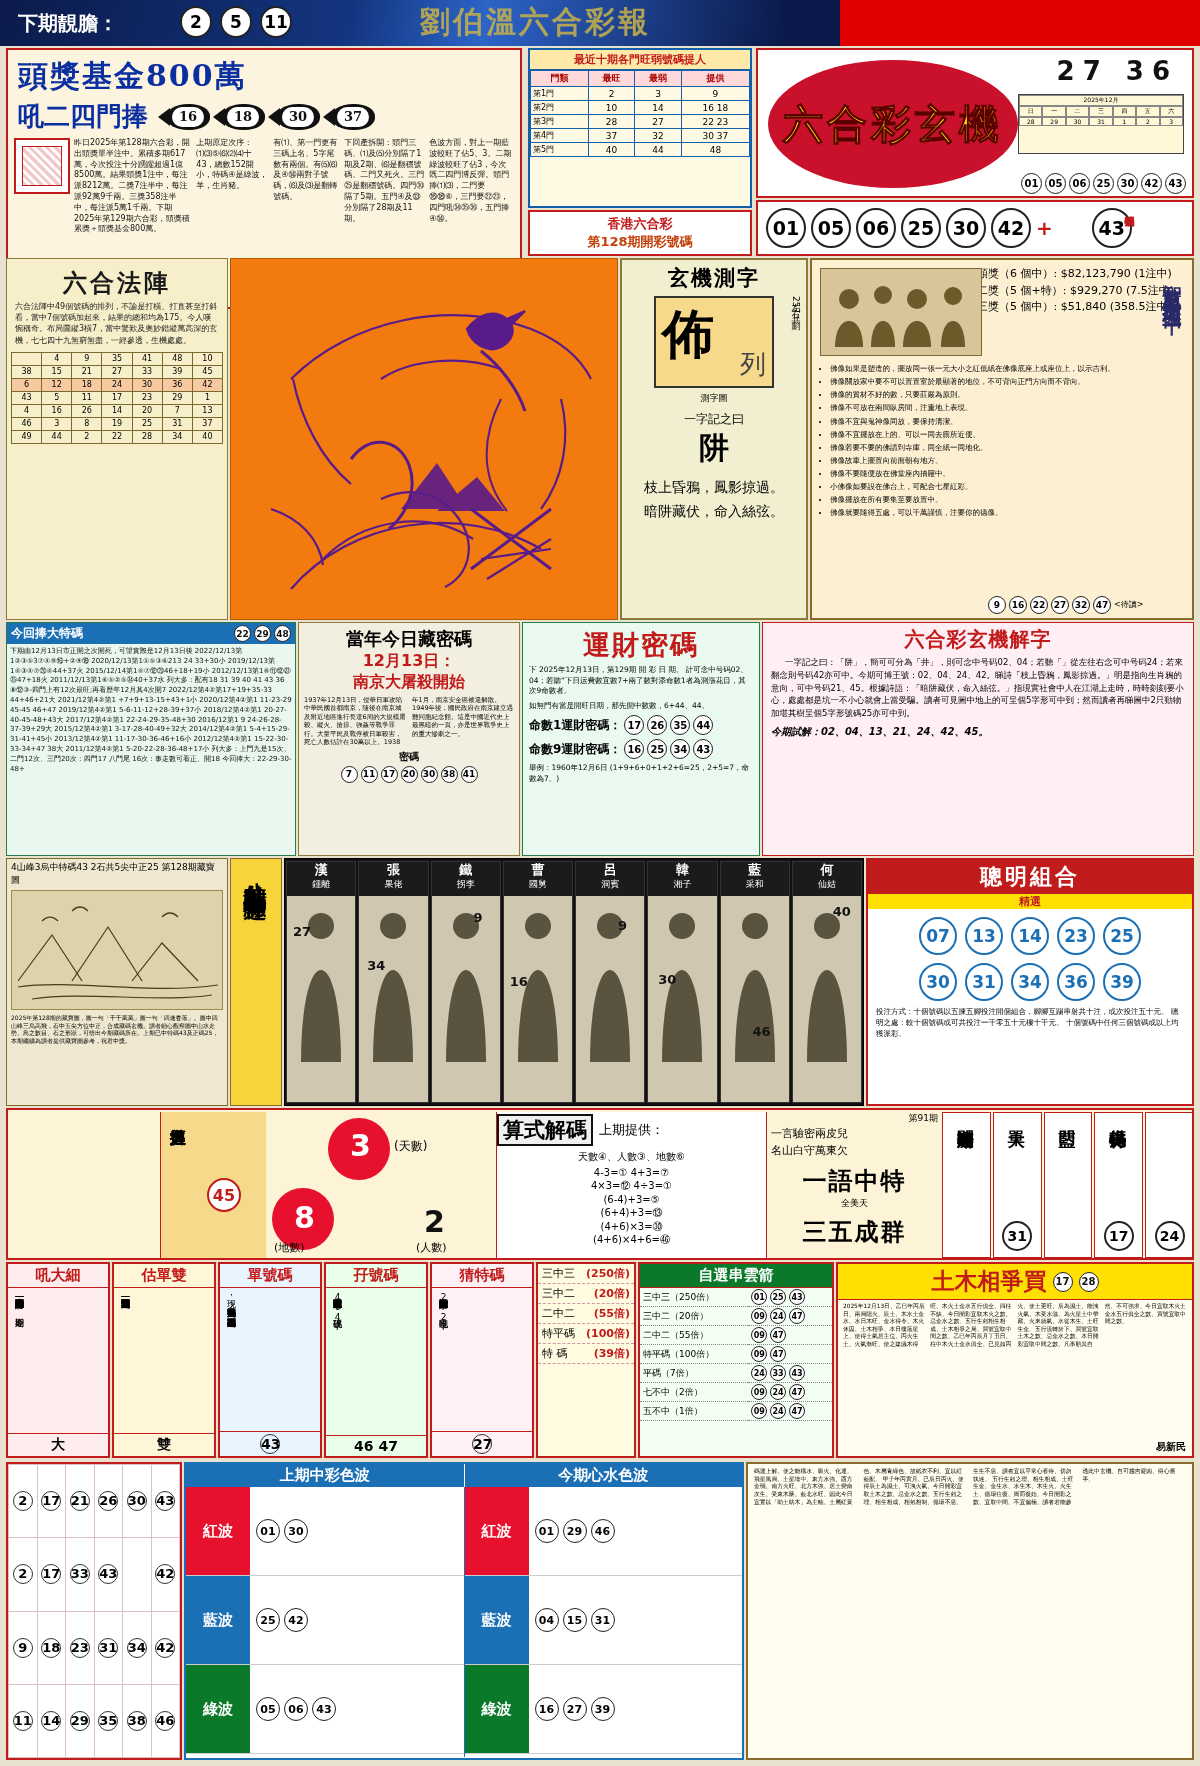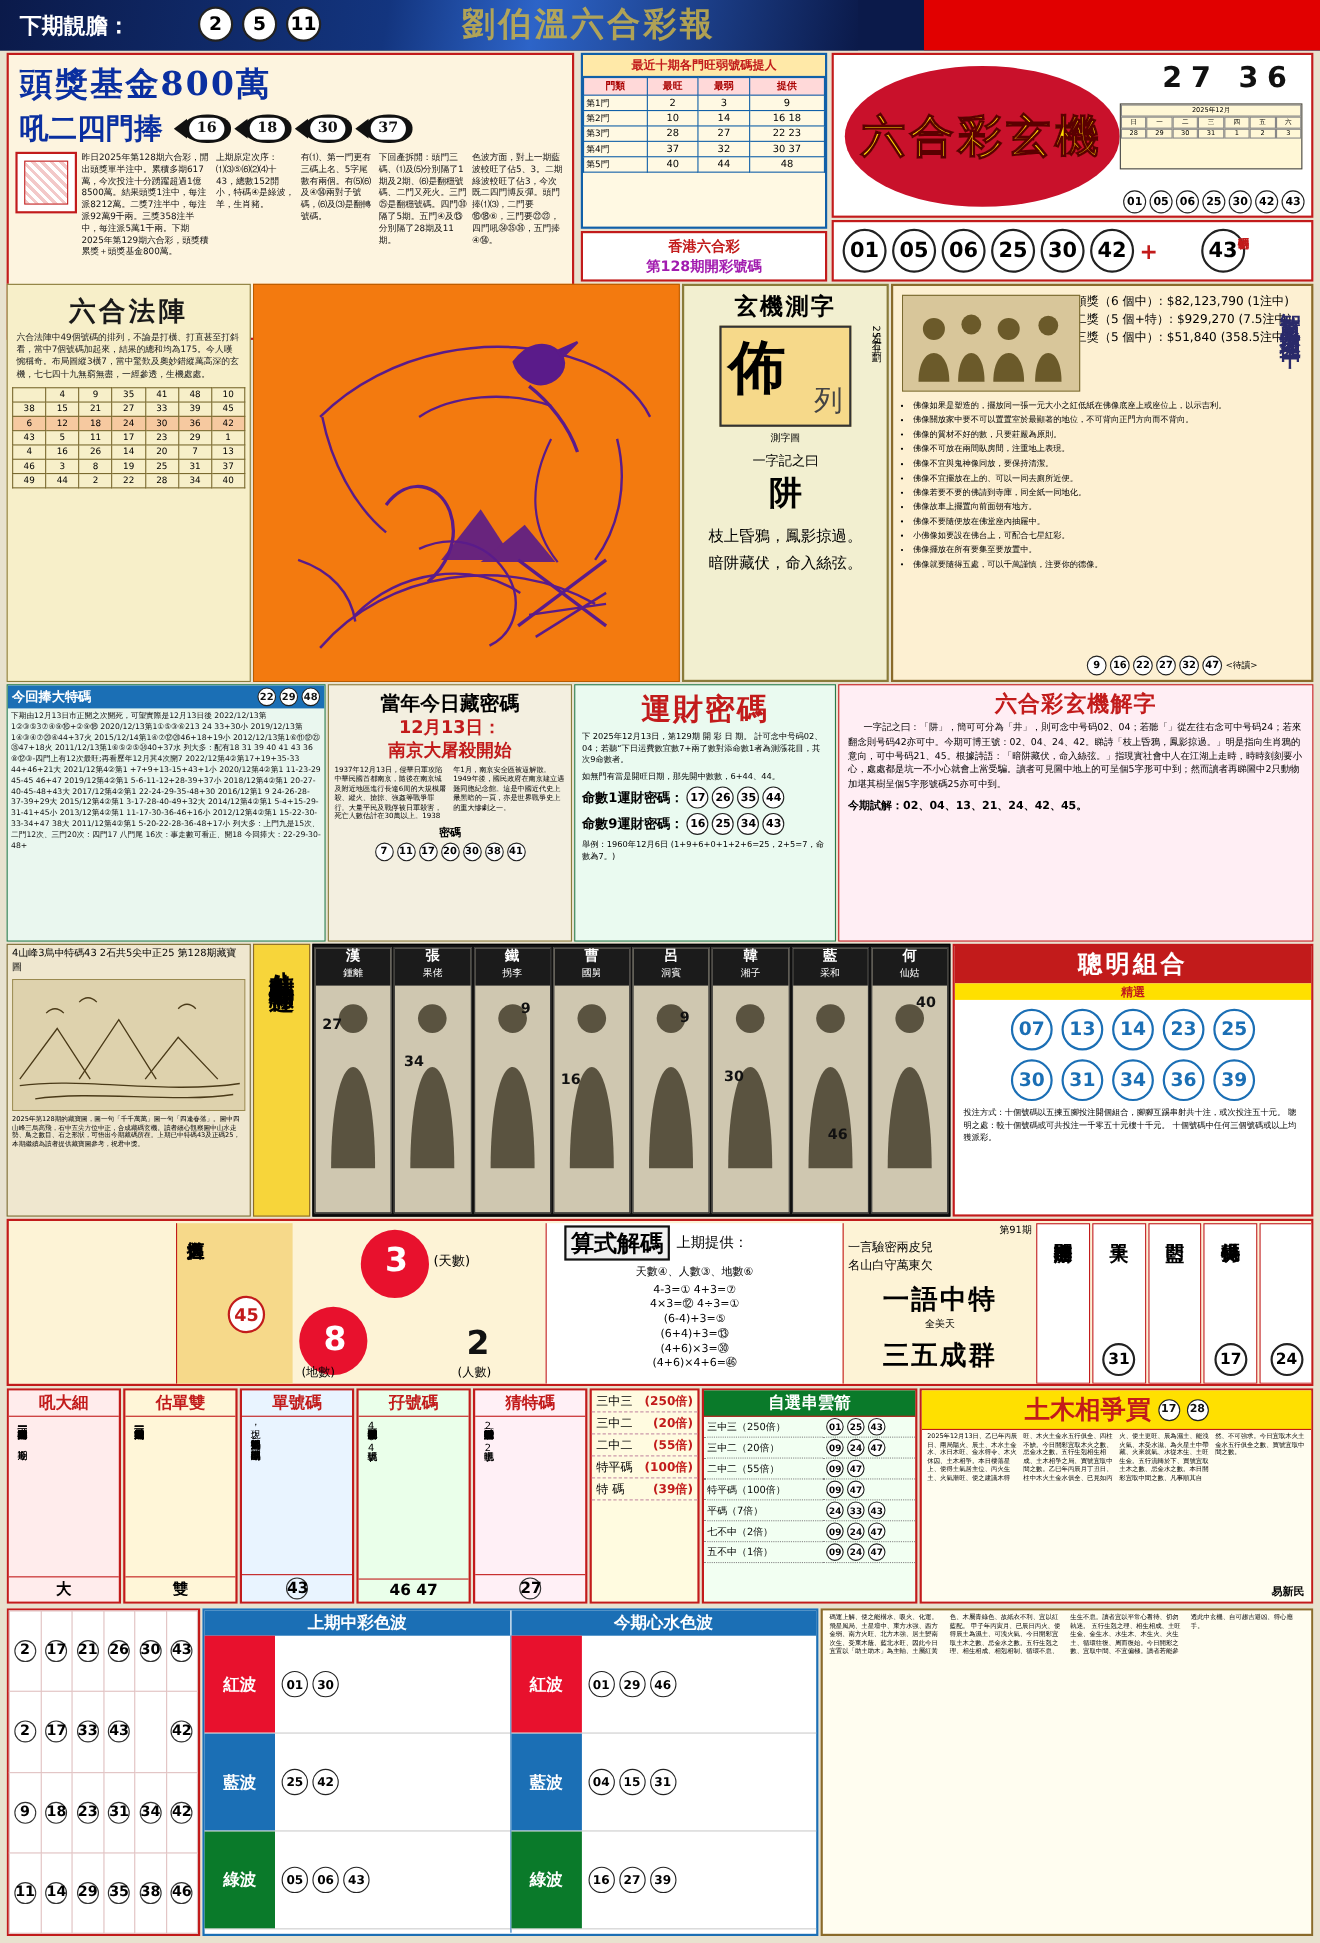--- a/index.html
+++ b/index.html
@@ -54,21 +54,21 @@
 
   #tenper { left:528px; top:48px; width:224px; height:160px; background:#fff9e3; border:2px solid #1160a8; }
   #tenper .hdr { background:#ffe9a8; color:#c21b1b; font-size:11px; font-weight:bold; text-align:center; padding:2px 0; border-bottom:1px solid #1160a8;}
   #tenper table { width:100%; border-collapse:collapse; font-size:9px; }
   #tenper th { background:#ffd9d9; color:#a00; border:1px solid #1160a8; padding:1px; }
   #tenper td { border:1px solid #1160a8; padding:1px 2px; text-align:center; }
   #tenper td.l { text-align:left; white-space:nowrap; font-size:8px;}
 
   #hkdraw { left:528px; top:210px; width:224px; height:46px; background:#fff; border:2px solid #c21b1b; }
   #hkdraw .l1 { font-size:13px; color:#c21b1b; font-weight:bold; text-align:center; margin-top:3px;}
-  #hkdraw .l2 { font-size:13px; color:#a21caf; font-weight:bold; text-align:center;}
+  #hkdraw .l2 { font-size:13px; color:#c2410c; font-weight:bold; text-align:center;}
 
   #logo { left:756px; top:48px; width:438px; height:150px; background:#fff; border:2px solid #c21b1b; }
   #logo .ovaltxt {
     position:absolute; left:10px; top:10px; width:250px; height:128px; border-radius:50%;
     background:#c9112b; display:flex; flex-direction:column; align-items:center; justify-content:center;
   }
   #logo .ovaltxt span { color:#ffe000; font-size:40px; font-weight:bold; font-family:"DejaVu Serif", serif; letter-spacing:4px; line-height:1; -webkit-text-stroke:1px #5a0000;}
   #logo .cnr { position:absolute; right:14px; top:6px; font-size:26px; font-weight:bold; color:#111; letter-spacing:8px;}
   #logo .minitab { position:absolute; right:8px; top:44px; width:166px; height:60px; background:#fff7d6; border:1px solid #444; font-size:6px;}
   #logo .minitab .r { display:flex; }
@@ -131,21 +131,21 @@
 
   #yuncai { left:522px; top:622px; width:238px; height:234px; background:#eafaf0; border:1px solid #2a7a4a;}
   #yuncai h3 { margin:4px 0 0 0; text-align:center; font-size:27px; font-weight:bold; color:#c21b1b; font-family:"DejaVu Serif", serif; letter-spacing:2px;}
   #yuncai .p { font-size:7.5px; line-height:1.4; padding:2px 6px;}
   #yuncai .code { font-size:12px; font-weight:bold; padding:2px 6px; display:flex; align-items:center; gap:3px;}
   #yuncai .code .ball{width:20px;height:20px;font-size:10px;border-width:1px;}
 
   #jiezi { left:762px; top:622px; width:432px; height:234px; background:#ffeef4; border:1px solid #c21b1b;}
   #jiezi h3 { margin:3px 0 0 0; text-align:center; font-size:20px; font-weight:bold; color:#c21b1b; font-family:"DejaVu Serif", serif; letter-spacing:1px;}
   #jiezi .p { font-size:8.5px; line-height:1.5; padding:3px 8px; text-indent:14px;}
-  #jiezi .fin { font-size:10px; font-weight:bold; padding:2px 8px;}
+  #jiezi .fin { font-size:10px; font-weight:bold; padding:2px 8px;font-style:italic;}
 
   
   #baxian-left { left:6px; top:858px; width:222px; height:248px; background:#efe7cf; border:1px solid #7a6a30;}
   #baxian-left .hd { font-size:9px; padding:2px 4px; line-height:1.4;}
   #baxian-left .pic { margin:2px 4px; height:120px; background:#ded2ad; border:1px solid #9a8a50; position:relative; overflow:hidden;}
   #baxian-left .txt { font-size:6px; line-height:1.25; padding:2px 4px;}
 
   #baxian-ttl { left:230px; top:858px; width:52px; height:248px; background:#f7d53a; border:1px solid #8a6a2a;}
   #baxian-ttl .v { writing-mode:vertical-rl; text-orientation:upright; font-size:23px; font-weight:bold; font-family:"DejaVu Serif", serif; margin:6px auto 0 auto; display:block; text-align:center; letter-spacing:2px;}
 
@@ -175,21 +175,21 @@
   #blobs { position:absolute; left:258px; top:2px; width:230px; height:146px; }
   #blobs .c1 { position:absolute; left:62px; top:6px; width:62px;height:62px;border-radius:50%; background:#e8112d;}
   #blobs .c2 { position:absolute; left:6px; top:76px; width:62px;height:62px;border-radius:50%; background:#e8112d;}
   #blobs .t3 { position:absolute; left:84px; top:16px; font-size:30px; font-weight:bold; color:#fff;}
   #blobs .lb3 { position:absolute; left:128px; top:26px; font-size:12px;}
   #blobs .t8 { position:absolute; left:28px; top:88px; font-size:30px; font-weight:bold; color:#fff;}
   #blobs .lb8 { position:absolute; left:8px; top:128px; font-size:11px;}
   #blobs .t2 { position:absolute; left:158px; top:92px; font-size:30px; font-weight:bold; color:#111;}
   #blobs .lb2 { position:absolute; left:150px; top:128px; font-size:11px;}
   #suanshi { position:absolute; left:488px; top:2px; width:270px; height:146px; background:#fff; border-left:1px solid #c21b1b;}
-  #suanshi .h { display:flex; align-items:center; gap:6px; padding:2px 16px;}
+  #suanshi .h { display:flex; align-items:center; gap:6px; padding:2px 0;}
   #suanshi .h b { font-size:21px; background:#f0f0f0; border:2px solid #111; padding:0 4px; font-family:"DejaVu Serif", serif;}
   #suanshi .h i { font-style:normal; font-size:13px;}
   #suanshi .lines { font-size:10px; line-height:1.35; text-align:center; margin-top:2px;}
   #tiandi { position:absolute; left:758px; top:2px; width:176px; height:146px; background:#fdf3d6; border-left:1px solid #c21b1b;}
   #tiandi .line { font-size:11px; padding:1px 4px;}
   #tiandi .big { font-size:24px; font-weight:bold; text-align:center; font-family:"DejaVu Serif", serif; letter-spacing:2px; margin-top:6px;}
   #tiandi .hd { font-size:9px; text-align:right; padding-right:4px;}
   #rightcards { position:absolute; left:934px; top:2px; width:252px; height:146px; display:flex; gap:2px;}
   .rc { flex:1; background:#fff; border:1px solid #c21b1b; position:relative;}
   .rc .bigv { writing-mode:vertical-rl; text-orientation:upright; font-size:17px; font-weight:bold; margin:4px auto 0 auto; display:block; text-align:center;}

